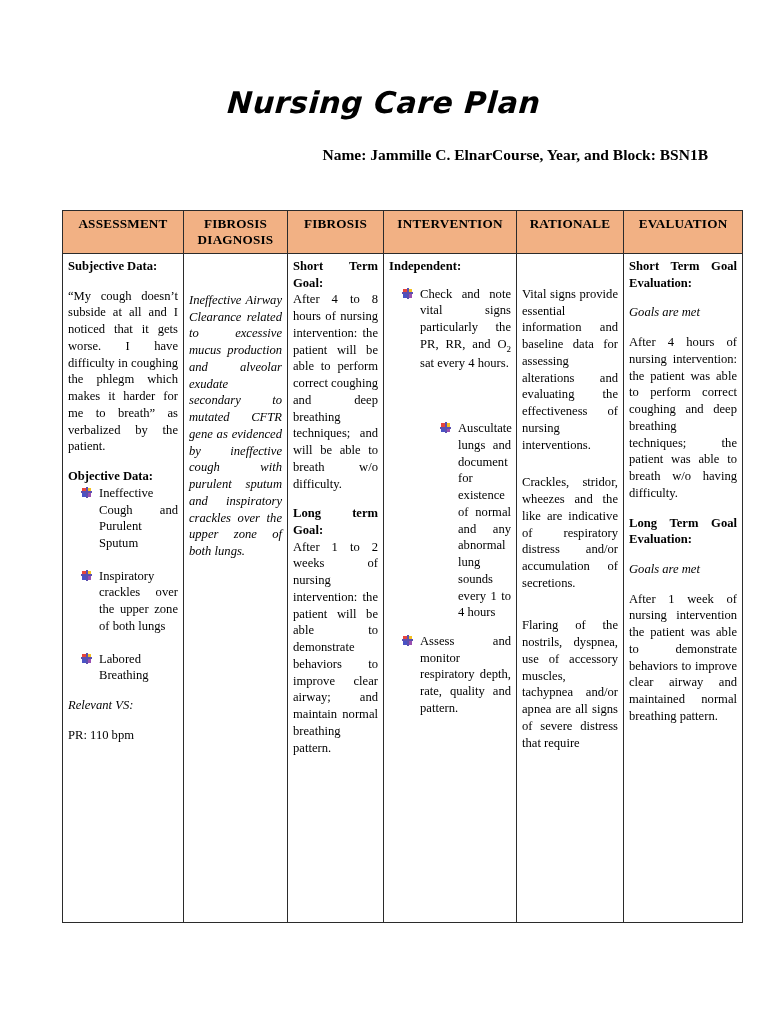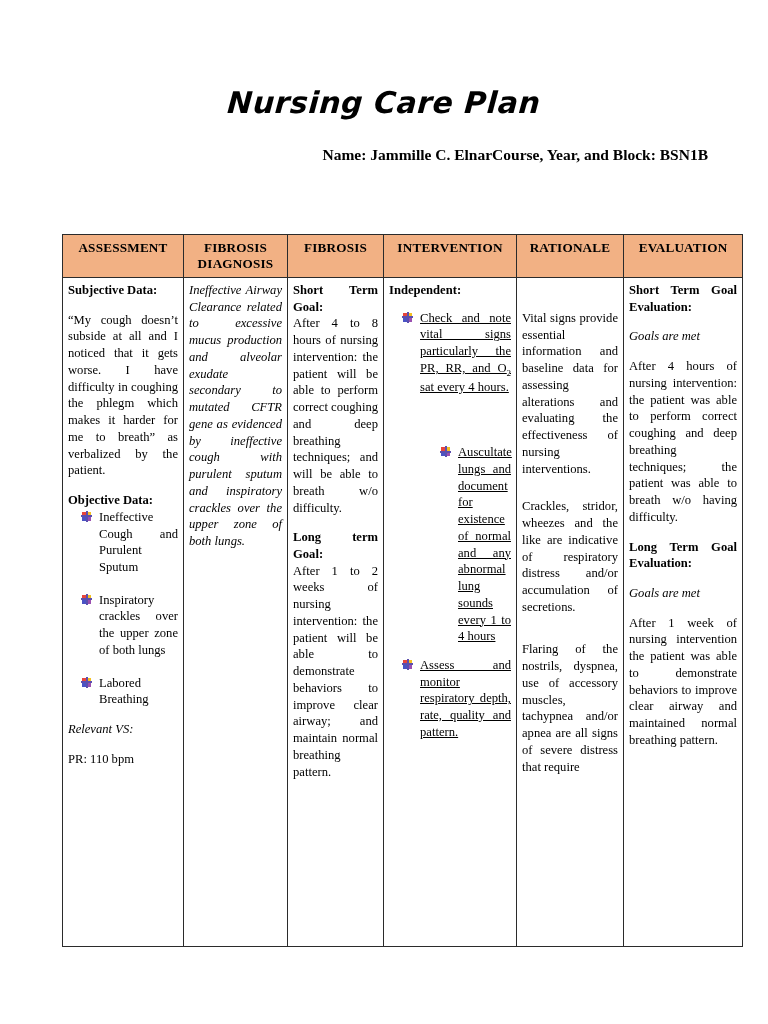--- a/index.html
+++ b/index.html
@@ -60,21 +60,21 @@
     left: 92px;
     font-family: "Liberation Sans", sans-serif;
     font-size: 19px;
     font-weight: bold;
     letter-spacing: 0.2px;
   }
 
   
   table.ncp {
     position: absolute;
-    top: 234px;
+    top: 210px;
     left: 62px;
     width: 680px;
     border-collapse: collapse;
     table-layout: fixed;
   }
   table.ncp th, table.ncp td {
     border: 1px solid #2b2b2b;
     vertical-align: top;
     padding: 4px 5px 4px 5px;
   }
@@ -104,21 +104,21 @@
   col.c5 { width: 107px; }
   col.c6 { width: 119px; }
 
   .bold { font-weight: bold; }
   .ital { font-style: italic; }
   p.blk {
     margin: 0 0 0 0;
     text-align: justify;
   }
   p.gap { margin-top: 13px; }
-  p.gap-xl { }
+  p.gap-xl { margin-top: 34px; }
 
   
   ul.bul {
     list-style: none;
     margin: 0;
     padding: 0 0 0 31px;
   }
   ul.bul li {
     position: relative;
     margin: 0 0 0 0;
@@ -233,21 +233,21 @@
 
         <td>
           <p class="blk bold">Short Term Goal:</p>
           <p class="blk">After 4 to 8 hours of nursing intervention: the patient will be able to perform correct coughing and deep breathing techniques; and will be able to breath w/o difficulty.</p>
           <p class="blk gap bold">Long term Goal:</p>
           <p class="blk">After 1 to 2 weeks of nursing intervention: the patient will be able to demonstrate behaviors to improve clear airway; and maintain normal breathing pattern.</p>
         </td>
 
         <td>
           <p class="blk bold">Independent:</p>
-          <ul class="bul spaced" style="margin-top:11px;text-decoration:underline;">
+          <ul class="bul spaced" style="margin-top:11px;">
             <li>
               <span class="bmark">
                   <i class="q1"></i>
                   <i class="q2"></i>
                   <i class="q3"></i>
                   <i class="q4"></i>
                   <i class="vbar"></i>
                   <i class="hbar"></i>
                 </span>
               <span>Check and note vital signs particularly the PR, RR, and O</span><sub>2</sub><span> sat every 4 hours.</span>

